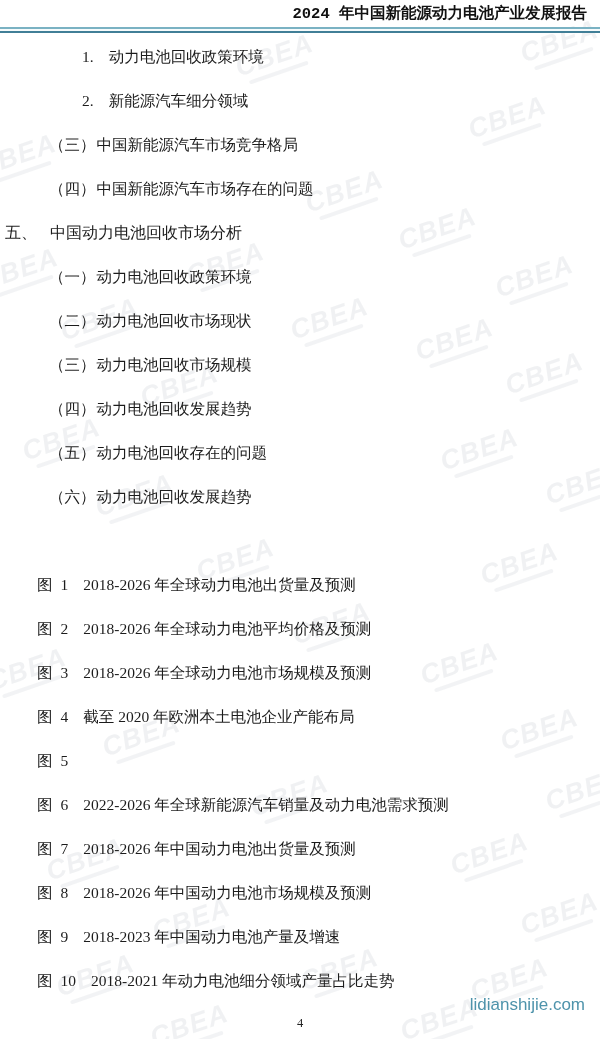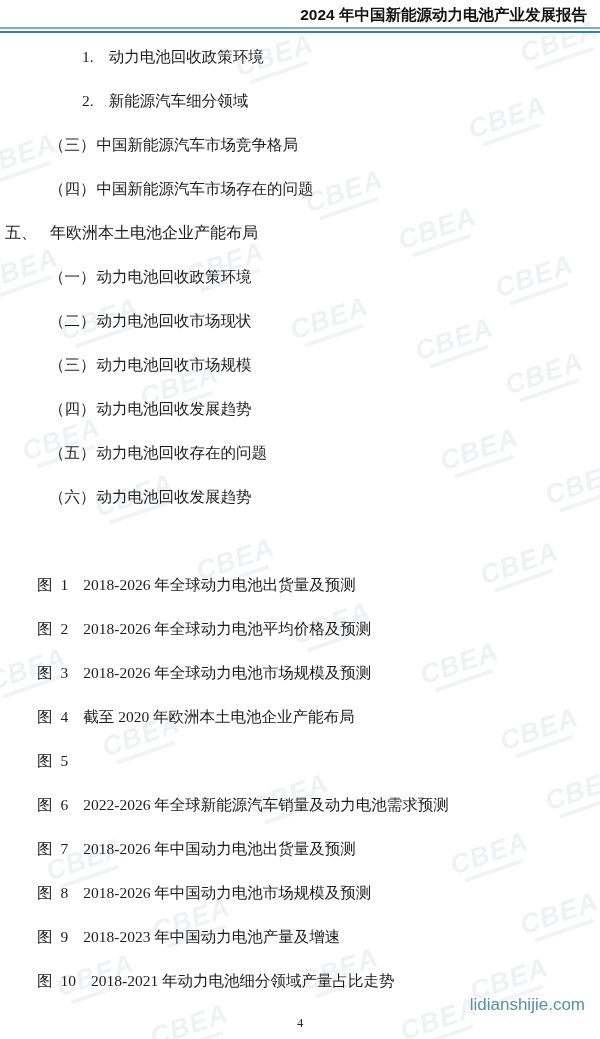--- a/index.html
+++ b/index.html
@@ -23,21 +23,21 @@
     color:#8a95a0;opacity:0.12;
     line-height:1;
     white-space:nowrap;
   }
   .wm-sub{height:4px;width:62px;background:currentColor;margin:2px 0 0 8px;border-radius:2px;opacity:.85;}
   
   .header{position:absolute;top:0;left:0;right:0;z-index:2;}
   .header-title{
     text-align:right;
     padding:4px 13px 0 0;
-    font-family:Liberation Sans, sans-serif;
+    font-family:Liberation Mono, monospace;
     font-weight:700;
     font-size:15.5px;
     color:#111;
     line-height:1.4;
   }
   .header-rule{
     position:absolute;top:27px;left:0;right:0;
     height:6px;box-sizing:border-box;
     border-top:2px solid var(--accent-light,#7ab2c3);
     border-bottom:2px solid var(--accent-dark,#417f97);
@@ -138,21 +138,21 @@
       <div class="toc-row lvl-paren">
         <span class="marker">（三）</span>
         <span class="toc-text">中国新能源汽车市场竞争格局</span>
       </div>
       <div class="toc-row lvl-paren">
         <span class="marker">（四）</span>
         <span class="toc-text">中国新能源汽车市场存在的问题</span>
       </div>
       <div class="toc-row lvl-chapter">
         <span class="marker">五、</span>
-        <span class="toc-text">年欧洲本土电池企业产能布局</span>
+        <span class="toc-text">中国动力电池回收市场分析</span>
       </div>
       <div class="toc-row lvl-paren">
         <span class="marker">（一）</span>
         <span class="toc-text">动力电池回收政策环境</span>
       </div>
       <div class="toc-row lvl-paren">
         <span class="marker">（二）</span>
         <span class="toc-text">动力电池回收市场现状</span>
       </div>
       <div class="toc-row lvl-paren">

